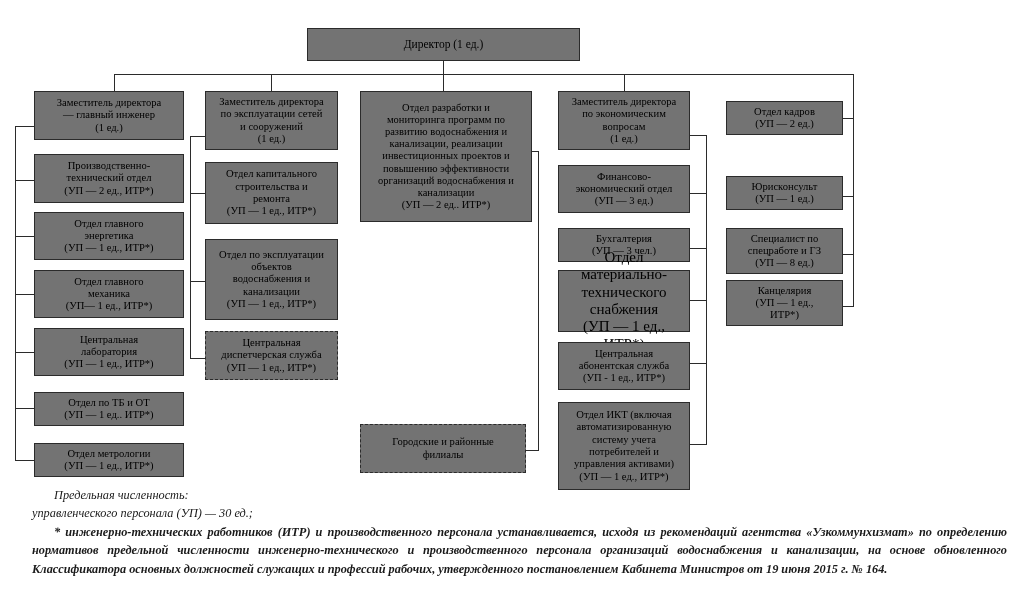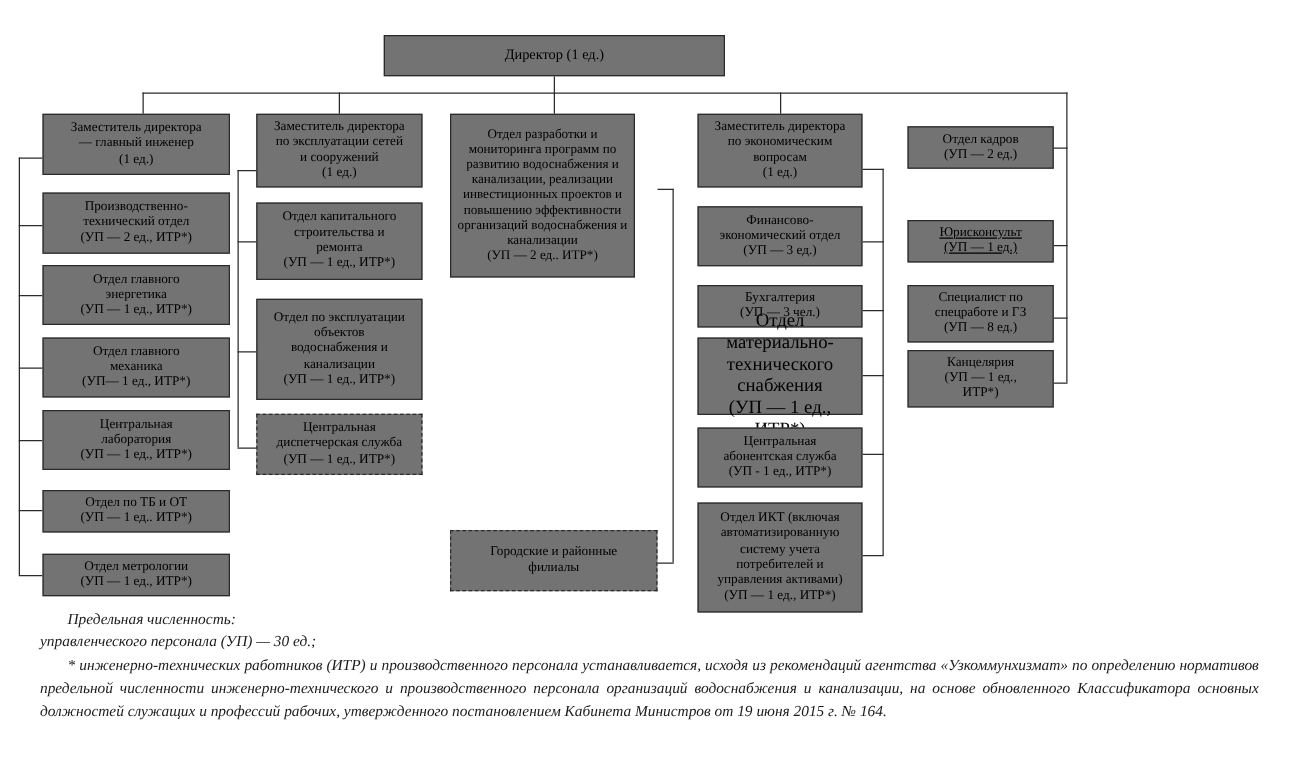--- a/index.html
+++ b/index.html
@@ -52,21 +52,21 @@
     left:32px;
     top:486px;
     width:975px;
     font-style:italic;
     font-size:12.3px;
     line-height:1.5;
     color:#1a1a1a;
   }
   #footnote p{margin:0;}
   #footnote p.ind{text-indent:22px;}
-  #footnote p.just{text-align:justify;}
+  #footnote p.just{text-align:justify;font-weight:bold;}
 </style>
 </head>
 <body>
 
 <div id="page">
 
   <div class="box" style="left:307px;top:28px;width:273px;height:33px;font-size:11.5px;">
     <span class="txt">Директор (1 ед.)</span>
   </div>
 
@@ -149,21 +149,21 @@
 водоснабжения и
 канализации
 (УП — 1 ед., ИТР*)</span>
   </div>
   <div class="box dashed" style="left:205px;top:331px;width:133px;height:49px;font-size:10.6px;">
     <span class="txt">Центральная
 диспетчерская служба
 (УП — 1 ед., ИТР*)</span>
   </div>
 
-  <div class="box" style="left:360px;top:91px;width:148px;height:131px;font-size:10.5px;">
+  <div class="box" style="left:360px;top:91px;width:172px;height:131px;font-size:10.5px;">
     <span class="txt">Отдел разработки и
 мониторинга программ по
 развитию водоснабжения и
 канализации, реализации
 инвестиционных проектов и
 повышению эффективности
 организаций водоснабжения и
 канализации
 (УП — 2 ед.. ИТР*)</span>
   </div>
@@ -223,21 +223,21 @@
 
   <div class="ln lnh" style="left:843px;top:118px;width:11px;"></div>
   <div class="ln lnh" style="left:843px;top:196px;width:11px;"></div>
   <div class="ln lnh" style="left:843px;top:254px;width:11px;"></div>
   <div class="ln lnh" style="left:843px;top:306px;width:11px;"></div>
 
   <div class="box" style="left:726px;top:101px;width:117px;height:34px;font-size:10.6px;">
     <span class="txt">Отдел кадров
 (УП — 2 ед.)</span>
   </div>
-  <div class="box" style="left:726px;top:176px;width:117px;height:34px;font-size:10.6px;text-decoration:underline;">
+  <div class="box" style="left:726px;top:176px;width:117px;height:34px;font-size:10.6px;">
     <span class="txt">Юрисконсульт
 (УП — 1 ед.)</span>
   </div>
   <div class="box" style="left:726px;top:228px;width:117px;height:46px;font-size:10.6px;">
     <span class="txt">Специалист по
 спецработе и ГЗ
 (УП — 8 ед.)</span>
   </div>
   <div class="box" style="left:726px;top:280px;width:117px;height:46px;font-size:10.6px;">
     <span class="txt">Канцелярия

